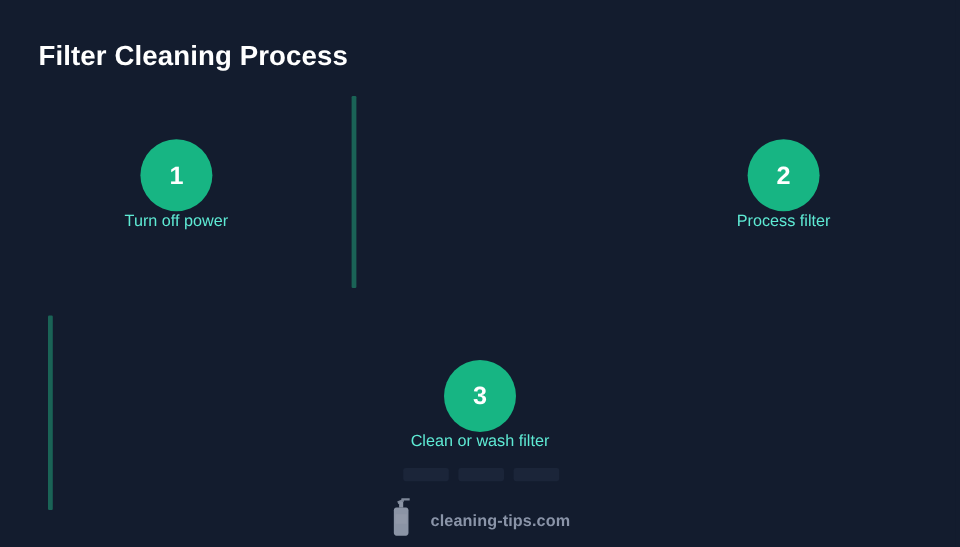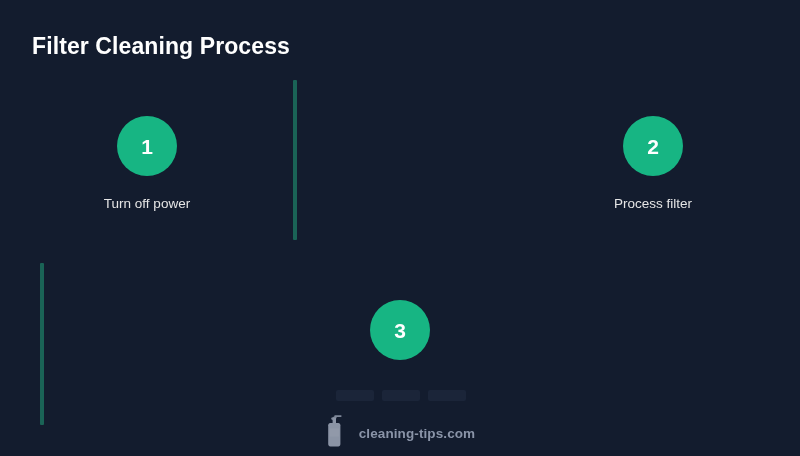--- a/index.html
+++ b/index.html
@@ -67,23 +67,22 @@
     background: #17b583;
     display: flex;
     align-items: center;
     justify-content: center;
     color: #ffffff;
     font-size: 21px;
     font-weight: bold;
     line-height: 1;
   }
   .step-label {
-    margin-top: 20px;
     font-size: 13.5px;
-    color: #e5e5e5;
+    color: #5eead4;
     white-space: nowrap;
   }
 
   #step-1 { left: 47px;  top: 116px; }
   #step-2 { left: 553px; top: 116px; }
   #step-3 { left: 300px; top: 300px; }
 
   
   #faint-blocks {
     position: absolute;
@@ -139,20 +138,21 @@
     <div class="step-label">Turn off power</div>
   </div>
 
   <div class="step" id="step-2">
     <div class="step-circle">2</div>
     <div class="step-label">Process filter</div>
   </div>
 
   <div class="step" id="step-3">
     <div class="step-circle">3</div>
+    <div class="step-label">Clean or wash filter</div>
   </div>
 
   <div id="faint-blocks">
     <div class="faint-block"></div>
     <div class="faint-block"></div>
     <div class="faint-block"></div>
   </div>
 
   <div id="footer">
     <span id="spray-bottle-icon">

